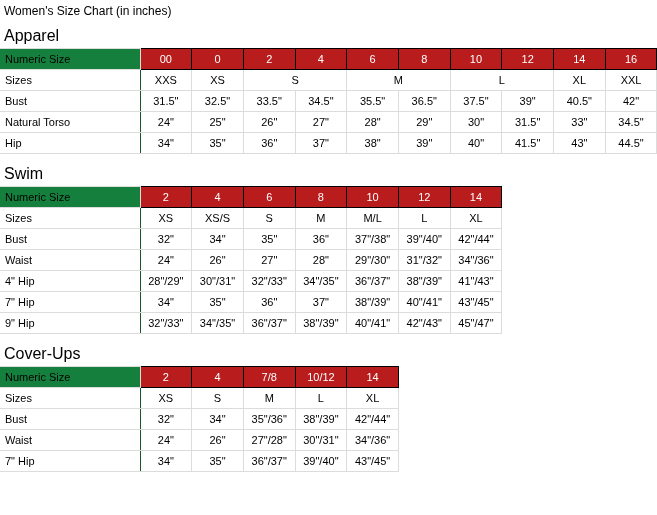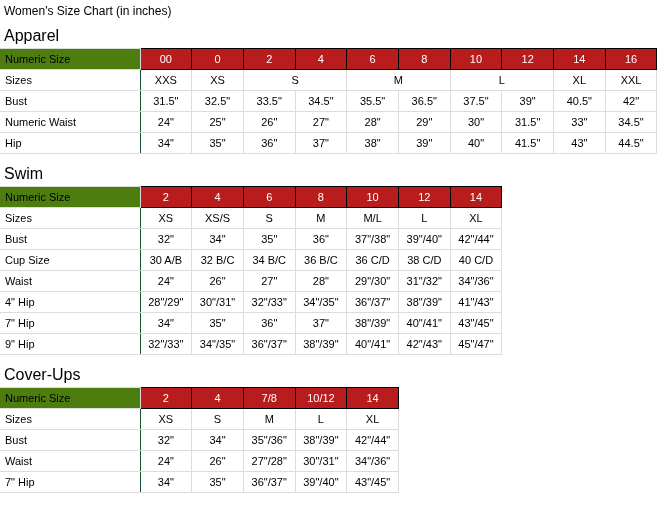--- a/index.html
+++ b/index.html
@@ -52,21 +52,21 @@
     padding-left: 5px;
     border-left: none;
     border-right: 1px solid #14532d;
   }
   table.chart tr.header td {
     background: #b91c1c;
     color: #ffffff;
     border: 1px solid #000000;
   }
   table.chart tr.header td.rowhead {
-    background: #4d7c0f;
+    background: #15803d;
     color: #000000;
     border: 1px solid #dcdcdc;
     border-left: none;
     margin-left: 40px;
   }
   table.chart tr.header td.blank {
     background: #ffffff;
     border: none;
   }
   table.chart td.blank {
@@ -129,21 +129,21 @@
             <td>33.5"</td>
             <td>34.5"</td>
             <td>35.5"</td>
             <td>36.5"</td>
             <td>37.5"</td>
             <td>39"</td>
             <td>40.5"</td>
             <td>42"</td>
           </tr>
           <tr>
-            <td class="rowhead">Numeric Waist</td>
+            <td class="rowhead">Natural Torso</td>
             <td>24"</td>
             <td>25"</td>
             <td>26"</td>
             <td>27"</td>
             <td>28"</td>
             <td>29"</td>
             <td>30"</td>
             <td>31.5"</td>
             <td>33"</td>
             <td>34.5"</td>
@@ -213,33 +213,20 @@
             <td>35"</td>
             <td>36"</td>
             <td>37"/38"</td>
             <td>39"/40"</td>
             <td>42"/44"</td>
             <td class="blank"></td>
             <td class="blank"></td>
             <td class="blank"></td>
           </tr>
           <tr>
-            <td class="rowhead">Cup Size</td>
-            <td>30 A/B</td>
-            <td>32 B/C</td>
-            <td>34 B/C</td>
-            <td>36 B/C</td>
-            <td>36 C/D</td>
-            <td>38 C/D</td>
-            <td>40 C/D</td>
-            <td class="blank"></td>
-            <td class="blank"></td>
-            <td class="blank"></td>
-          </tr>
-          <tr>
             <td class="rowhead">Waist</td>
             <td>24"</td>
             <td>26"</td>
             <td>27"</td>
             <td>28"</td>
             <td>29"/30"</td>
             <td>31"/32"</td>
             <td>34"/36"</td>
             <td class="blank"></td>
             <td class="blank"></td>

